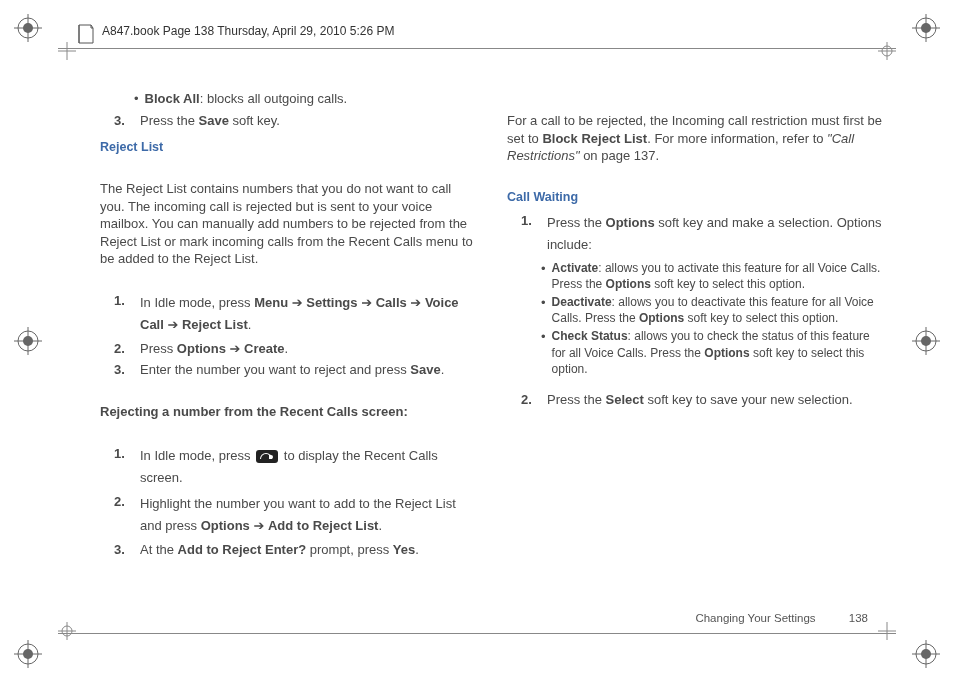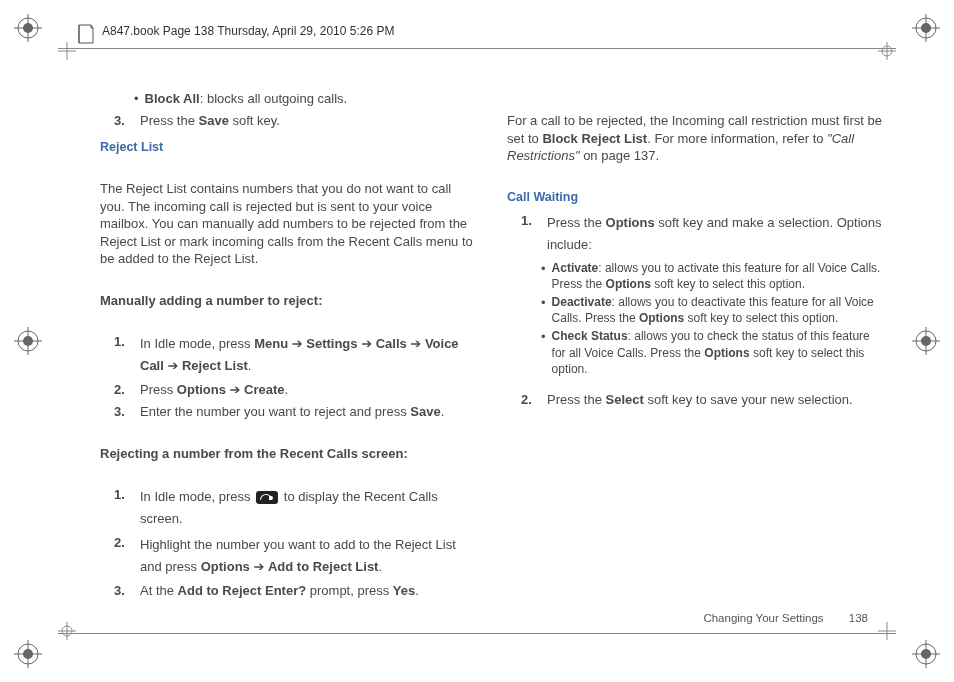--- a/index.html
+++ b/index.html
@@ -20,21 +20,21 @@
   .col{flex:1 1 50%}
   .bullet-line{display:flex;gap:6px;margin:2px 0 2px 34px}
   .dot{font-size:13px;line-height:1.35}
   .numstep{display:flex;gap:10px;margin:4px 0 4px 14px}
   .numstep .n{font-weight:bold;min-width:16px}
   .numstepbody{flex:1}
   .sub-h{color:#3d6aa8;font-weight:bold;font-size:12.5px;margin:10px 0 6px 0}
   .bold{font-weight:bold}
   .bodytxt{margin:24px 0}
   .footer{position:absolute;bottom:58px;right:86px;font-size:11.5px;color:#555}
-  .footer .pg{margin-left:22px}
+  .footer .pg{margin-left:30px}
   .keyicon{display:inline-block;width:22px;height:13px;background:#222;border-radius:3px;vertical-align:middle;position:relative;margin:0 2px}
   .keyicon::after{content:"";position:absolute;left:4px;top:3px;width:10px;height:5px;border:1.4px solid #fff;border-bottom:none;border-radius:6px 6px 0 0}
   .keyicon::before{content:"";position:absolute;left:13px;top:5px;width:4px;height:4px;background:#fff;border-radius:0 2px 2px 0}
   .italic{font-style:italic}
 </style>
 </head>
 <body>
 
 <div class="cropmark cm-tl">
   <svg viewBox="0 0 28 28">
@@ -127,21 +127,20 @@
 
     <div class="numstep">
       <span class="n">3.</span>
       <span class="numstepbody"><span>Press the </span><span class="bold">Save</span><span> soft key.</span></span>
     </div>
 
     <div class="sub-h">Reject List</div>
 
     <div class="bodytxt">The Reject List contains numbers that you do not want to call you. The incoming call is rejected but is sent to your voice mailbox. You can manually add numbers to be rejected from the Reject List or mark incoming calls from the Recent Calls menu to be added to the Reject List.</div>
 
-    <div class="bodytxt bold">Manually adding a number to reject:</div>
 
     <div class="numstep">
       <span class="n">1.</span>
       <span class="numstepbody" style="line-height:1.7">
         <span>In Idle mode, press </span><span class="bold">Menu</span><span> ➔ </span><span class="bold">Settings</span><span> ➔ </span><span class="bold">Calls</span><span> ➔ </span><span class="bold">Voice Call</span><span> ➔ </span><span class="bold">Reject List</span><span>.</span>
       </span>
     </div>
 
     <div class="numstep">
       <span class="n">2.</span>

